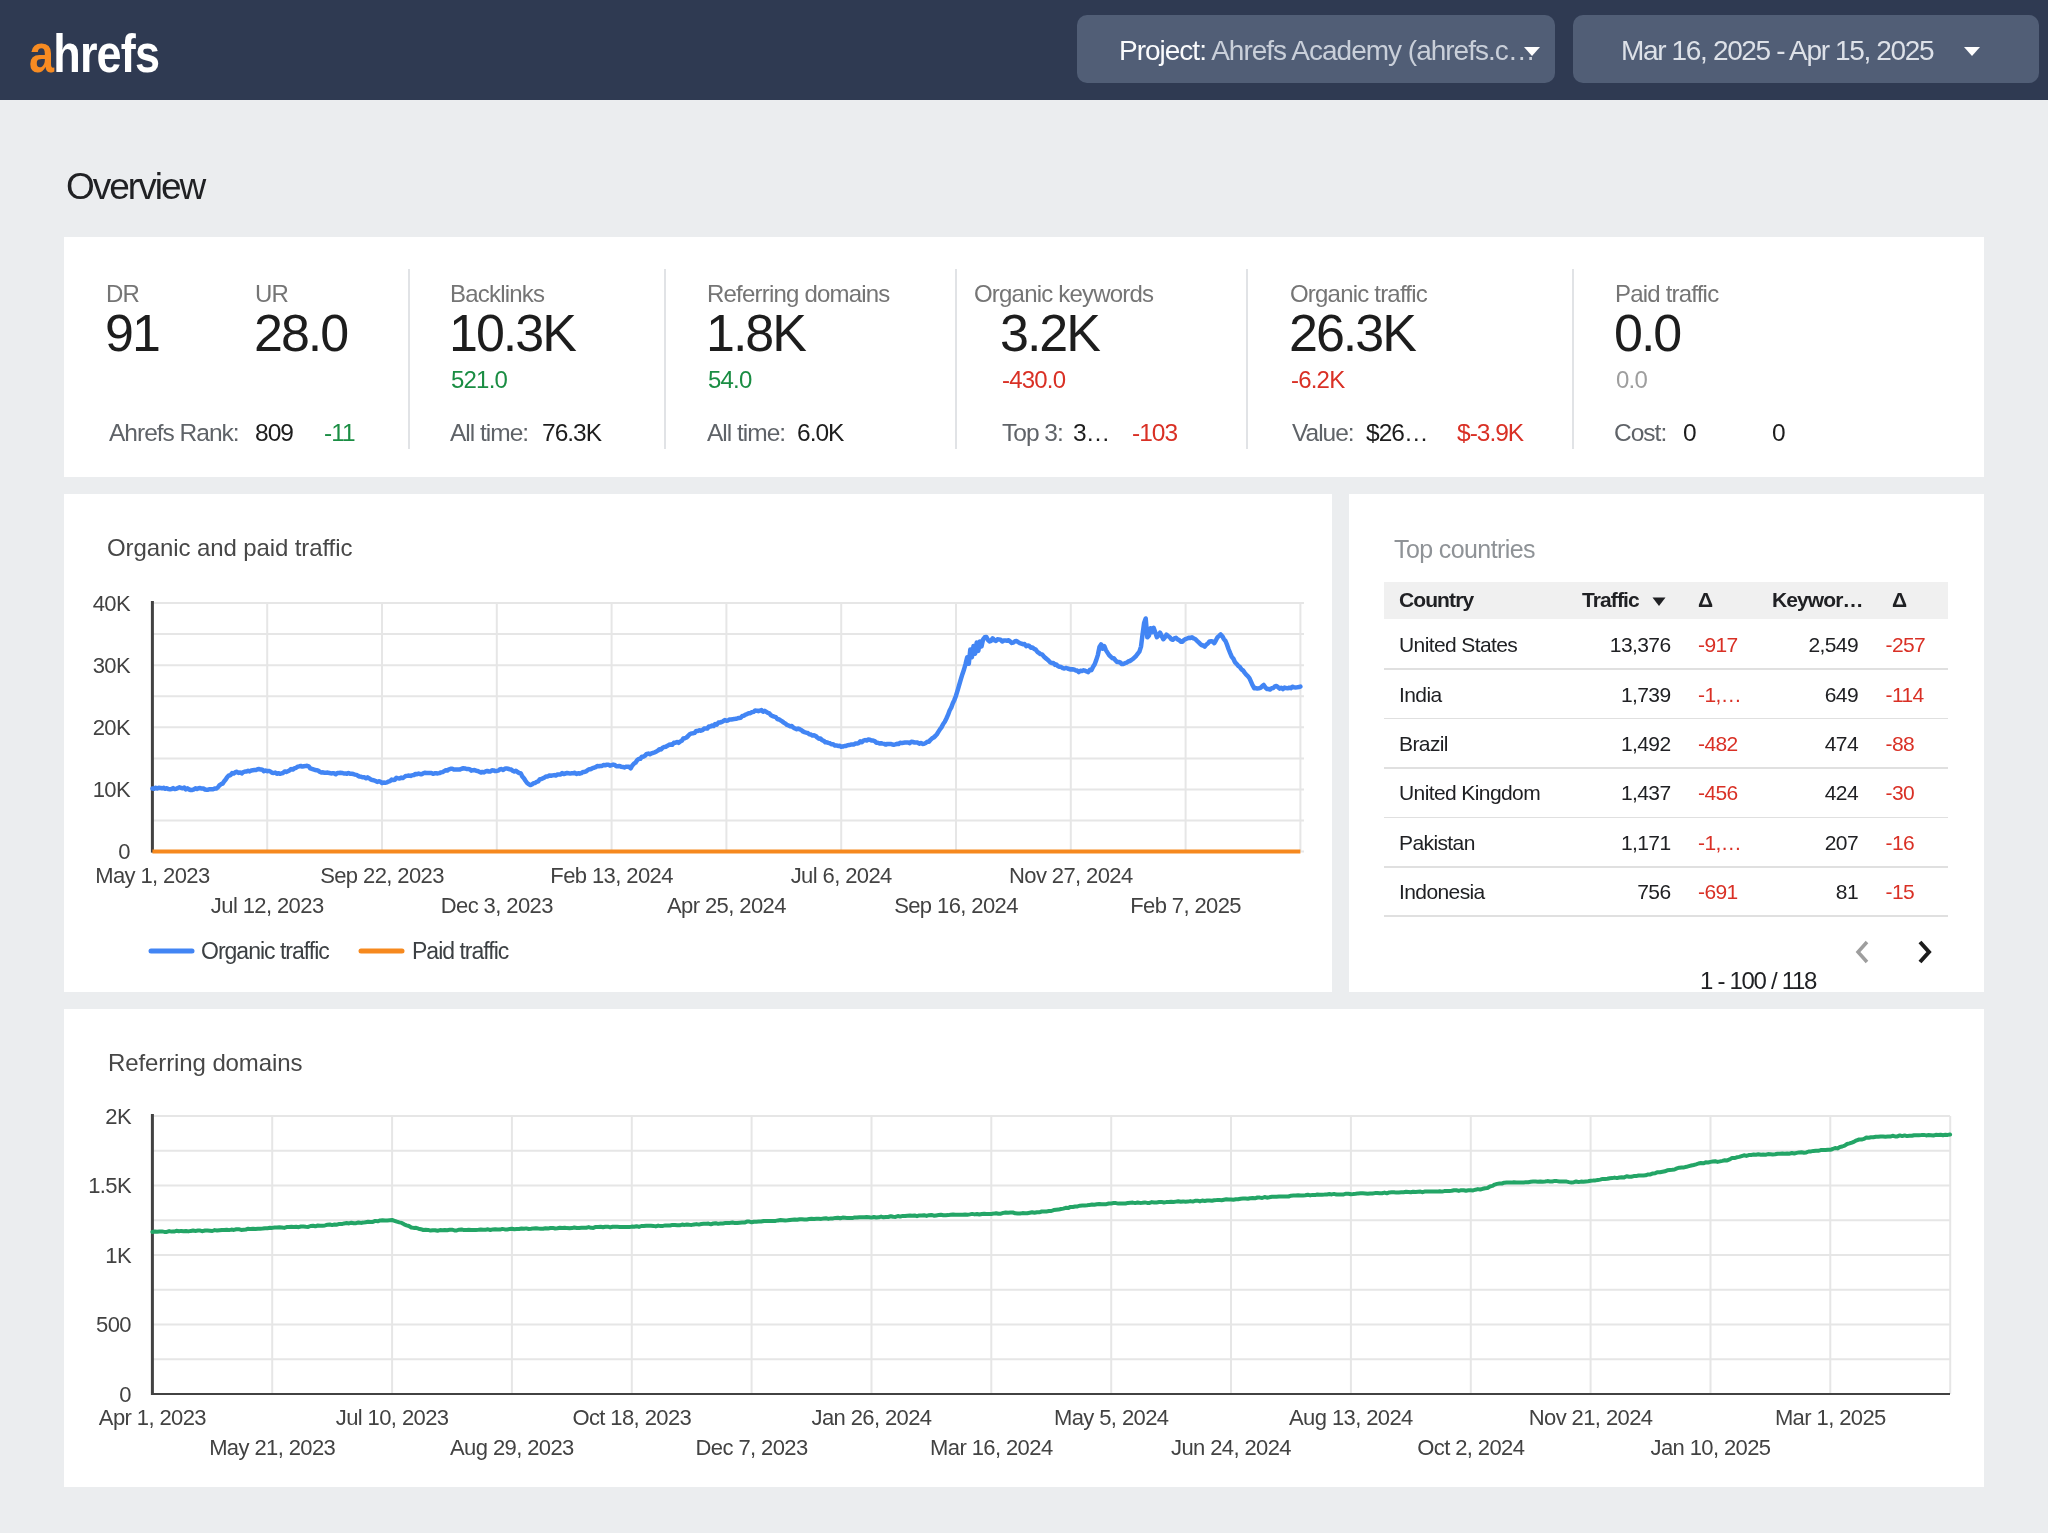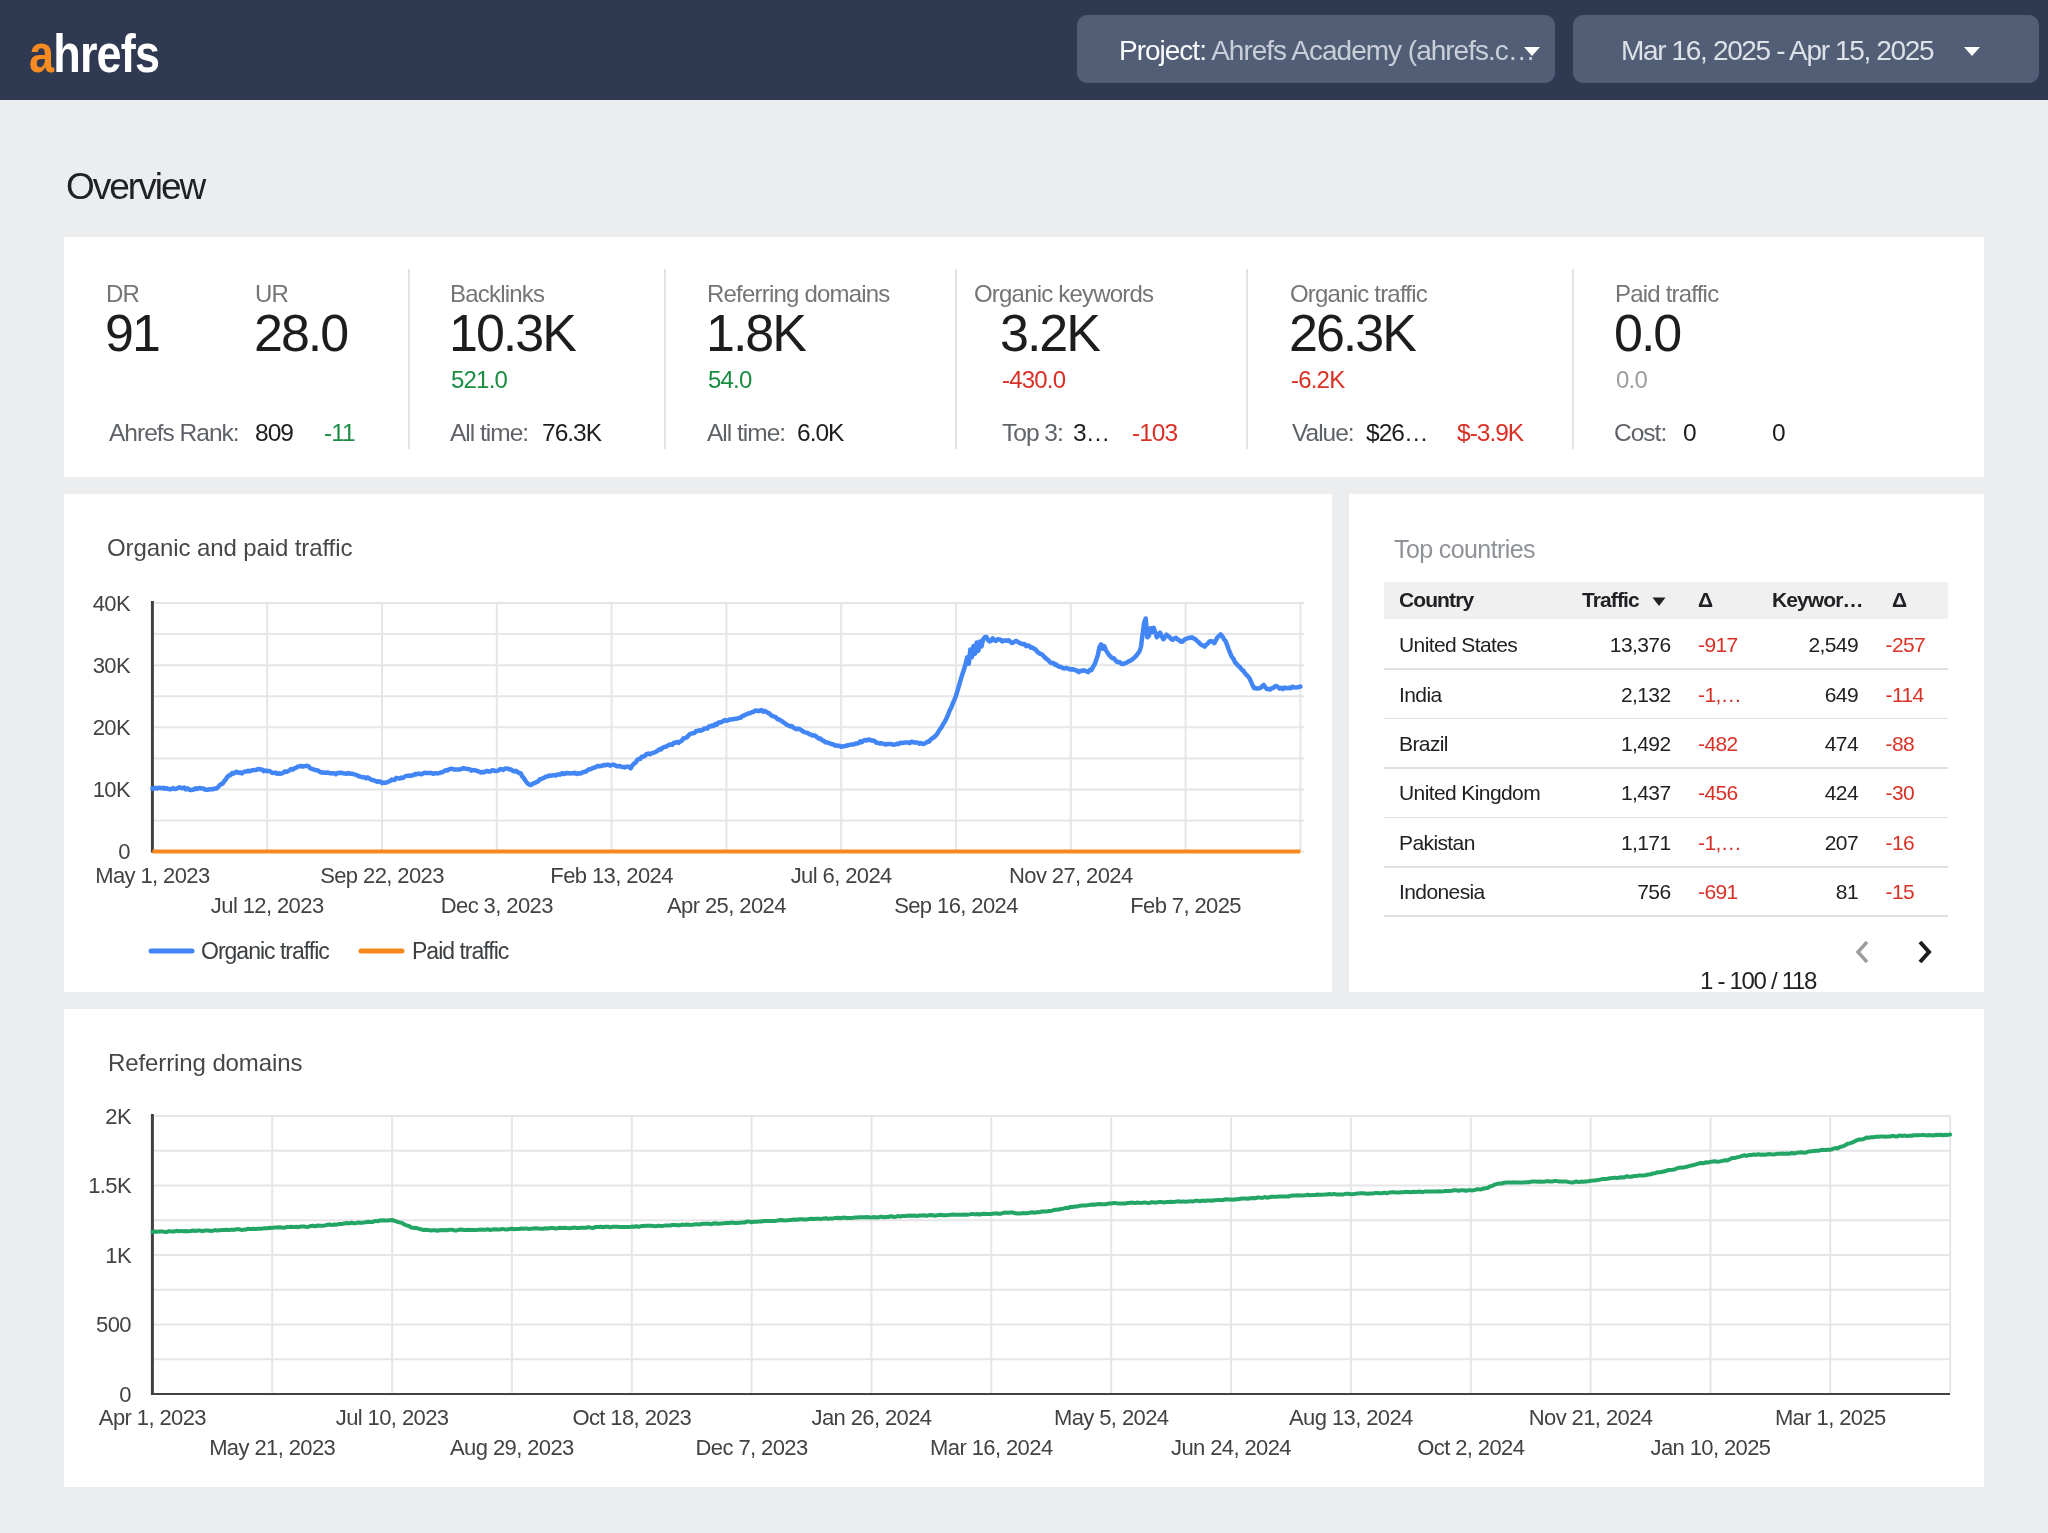--- a/index.html
+++ b/index.html
@@ -159,21 +159,21 @@
 <div class="trow" style="top:125.0px">
         <span class="cname">United States</span>
         <span class="cnum" style="right:277.5px">13,376</span>
         <span class="cred" style="left:314px">-917</span>
         <span class="cnum" style="right:90px">2,549</span>
         <span class="cred" style="left:501.5px">-257</span>
       </div>
 <div class="tsep" style="top:174.4px"></div>
 <div class="trow" style="top:174.4px">
         <span class="cname">India</span>
-        <span class="cnum" style="right:277.5px">2,132</span>
+        <span class="cnum" style="right:277.5px">1,739</span>
         <span class="cred" style="left:314px">-1,…</span>
         <span class="cnum" style="right:90px">649</span>
         <span class="cred" style="left:501.5px">-114</span>
       </div>
 <div class="tsep" style="top:223.8px"></div>
 <div class="trow" style="top:223.8px">
         <span class="cname">Brazil</span>
         <span class="cnum" style="right:277.5px">1,492</span>
         <span class="cred" style="left:314px">-482</span>
         <span class="cnum" style="right:90px">474</span>

